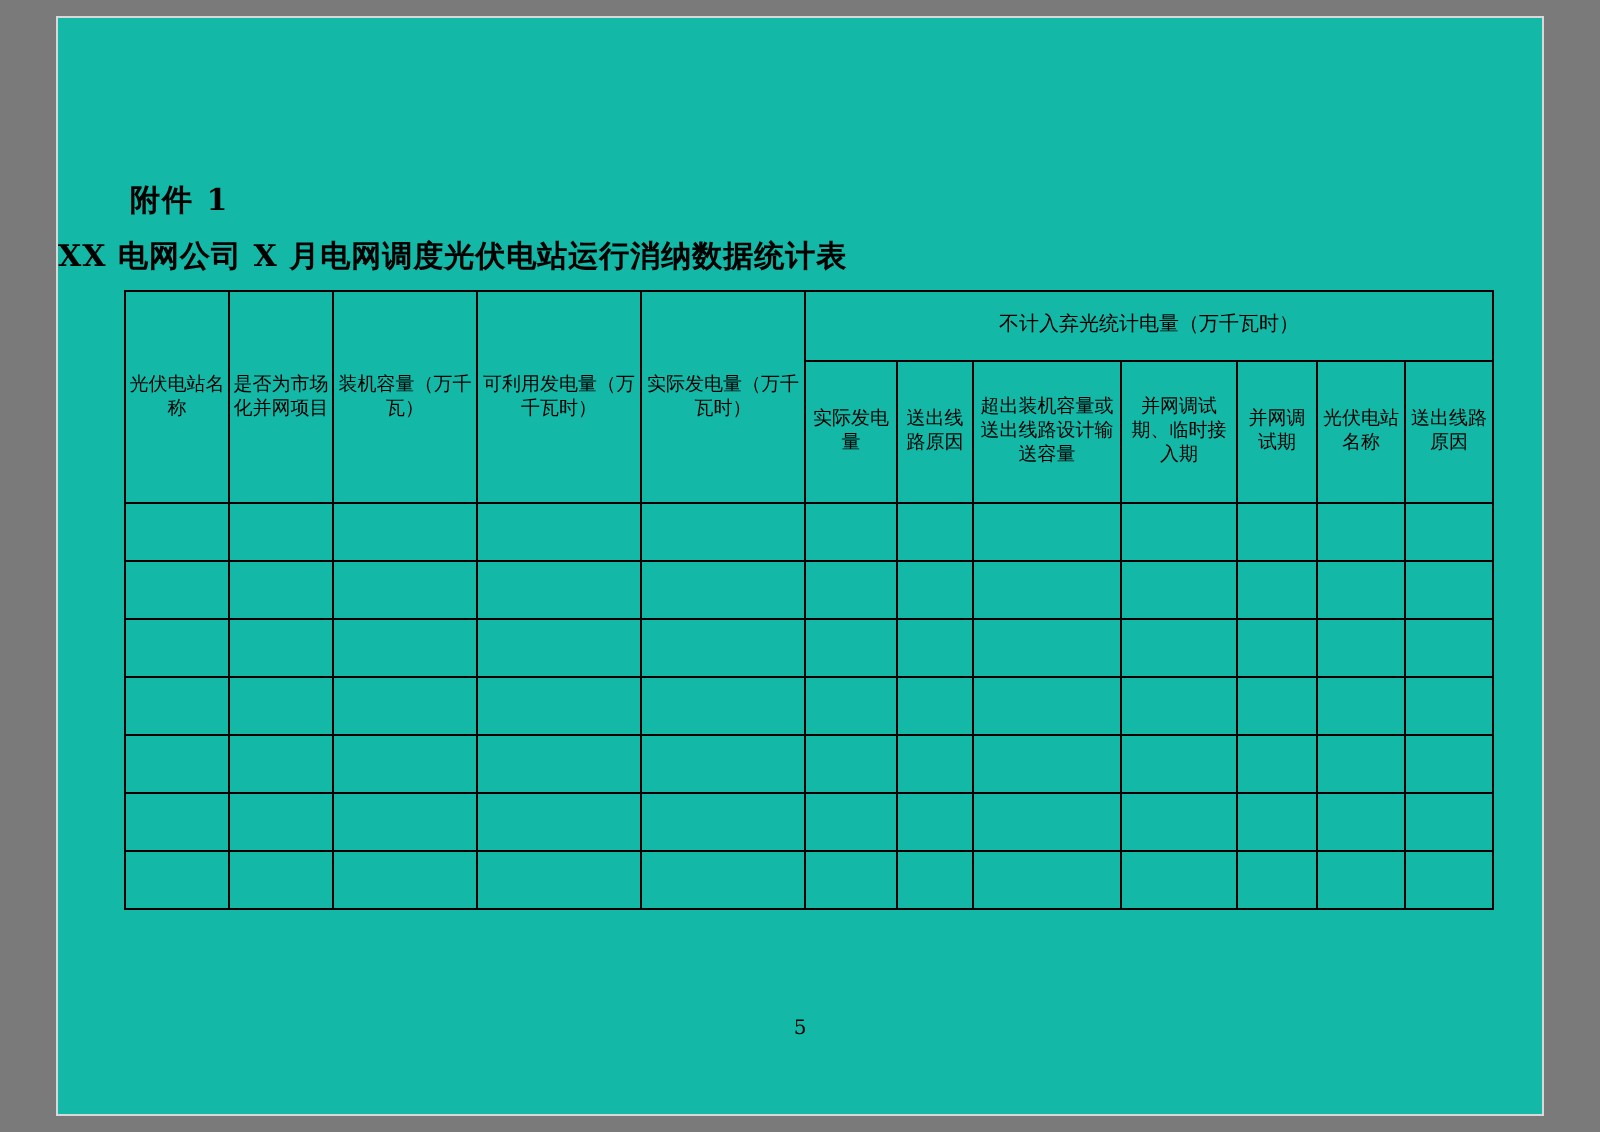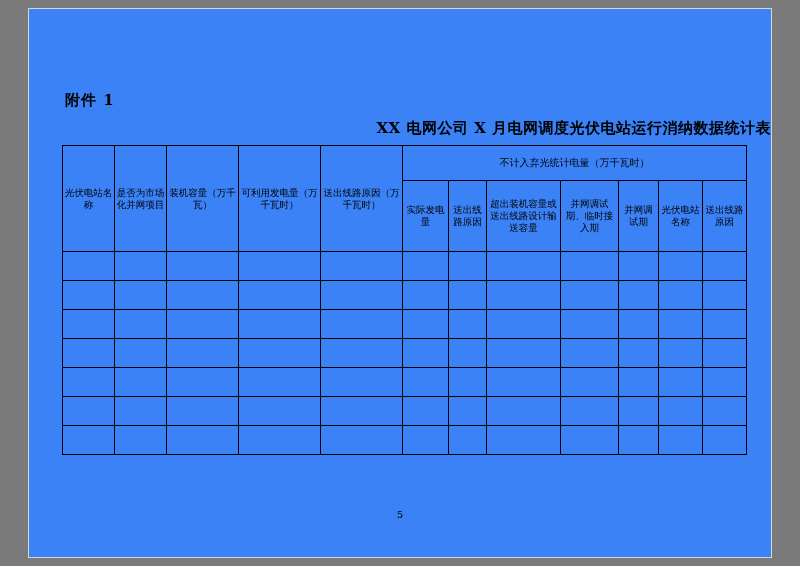--- a/index.html
+++ b/index.html
@@ -12,40 +12,40 @@
     height: 566px;
     overflow: hidden;
     font-family: "DejaVu Serif", "Liberation Serif", serif;
   }
   .page {
     position: absolute;
     left: 28px;
     top: 8px;
     width: 744px;
     height: 550px;
-    background: #3b82f6;
+    background: #14b8a6;
     box-sizing: border-box;
     border: 1px solid #d8d8d8;
   }
   .attachment-label {
     position: absolute;
     left: 36px;
     top: 82px;
     font-size: 15px;
     font-weight: bold;
     letter-spacing: 1px;
     color: #000;
     font-family: "DejaVu Serif", "Liberation Serif", serif;
   }
   .doc-title {
     position: absolute;
     left: 0;
     right: 0;
     top: 110px;
-    text-align: right;
+    text-align: left;
     font-size: 15px;
     font-weight: bold;
     letter-spacing: 0.5px;
     color: #000;
     font-family: "DejaVu Serif", "Liberation Serif", serif;
   }
   .table-wrap {
     position: absolute;
     left: 33px;
     top: 136px;
@@ -119,21 +119,21 @@
           <col style="width: 40px;">
           <col style="width: 44px;">
           <col style="width: 44px;">
         </colgroup>
       <thead>
         <tr>
           <th class="hdr-main cellpad" rowspan="2">光伏电站名称</th>
           <th class="hdr-main cellpad" rowspan="2">是否为市场化并网项目</th>
           <th class="hdr-main cellpad" rowspan="2">装机容量（万千瓦）</th>
           <th class="hdr-main cellpad" rowspan="2">可利用发电量（万千瓦时）</th>
-          <th class="hdr-main cellpad" rowspan="2">送出线路原因（万千瓦时）</th>
+          <th class="hdr-main cellpad" rowspan="2">实际发电量（万千瓦时）</th>
           <th class="group cellpad" colspan="7">不计入弃光统计电量（万千瓦时）</th>
         </tr>
         <tr>
           <th class="hdr-sub cellpad">实际发电量</th>
           <th class="hdr-sub cellpad">送出线路原因</th>
           <th class="hdr-sub cellpad">超出装机容量或送出线路设计输送容量</th>
           <th class="hdr-sub cellpad">并网调试期、临时接入期</th>
           <th class="hdr-sub cellpad">并网调试期</th>
           <th class="hdr-sub cellpad">光伏电站名称</th>
           <th class="hdr-sub cellpad">送出线路原因</th>

